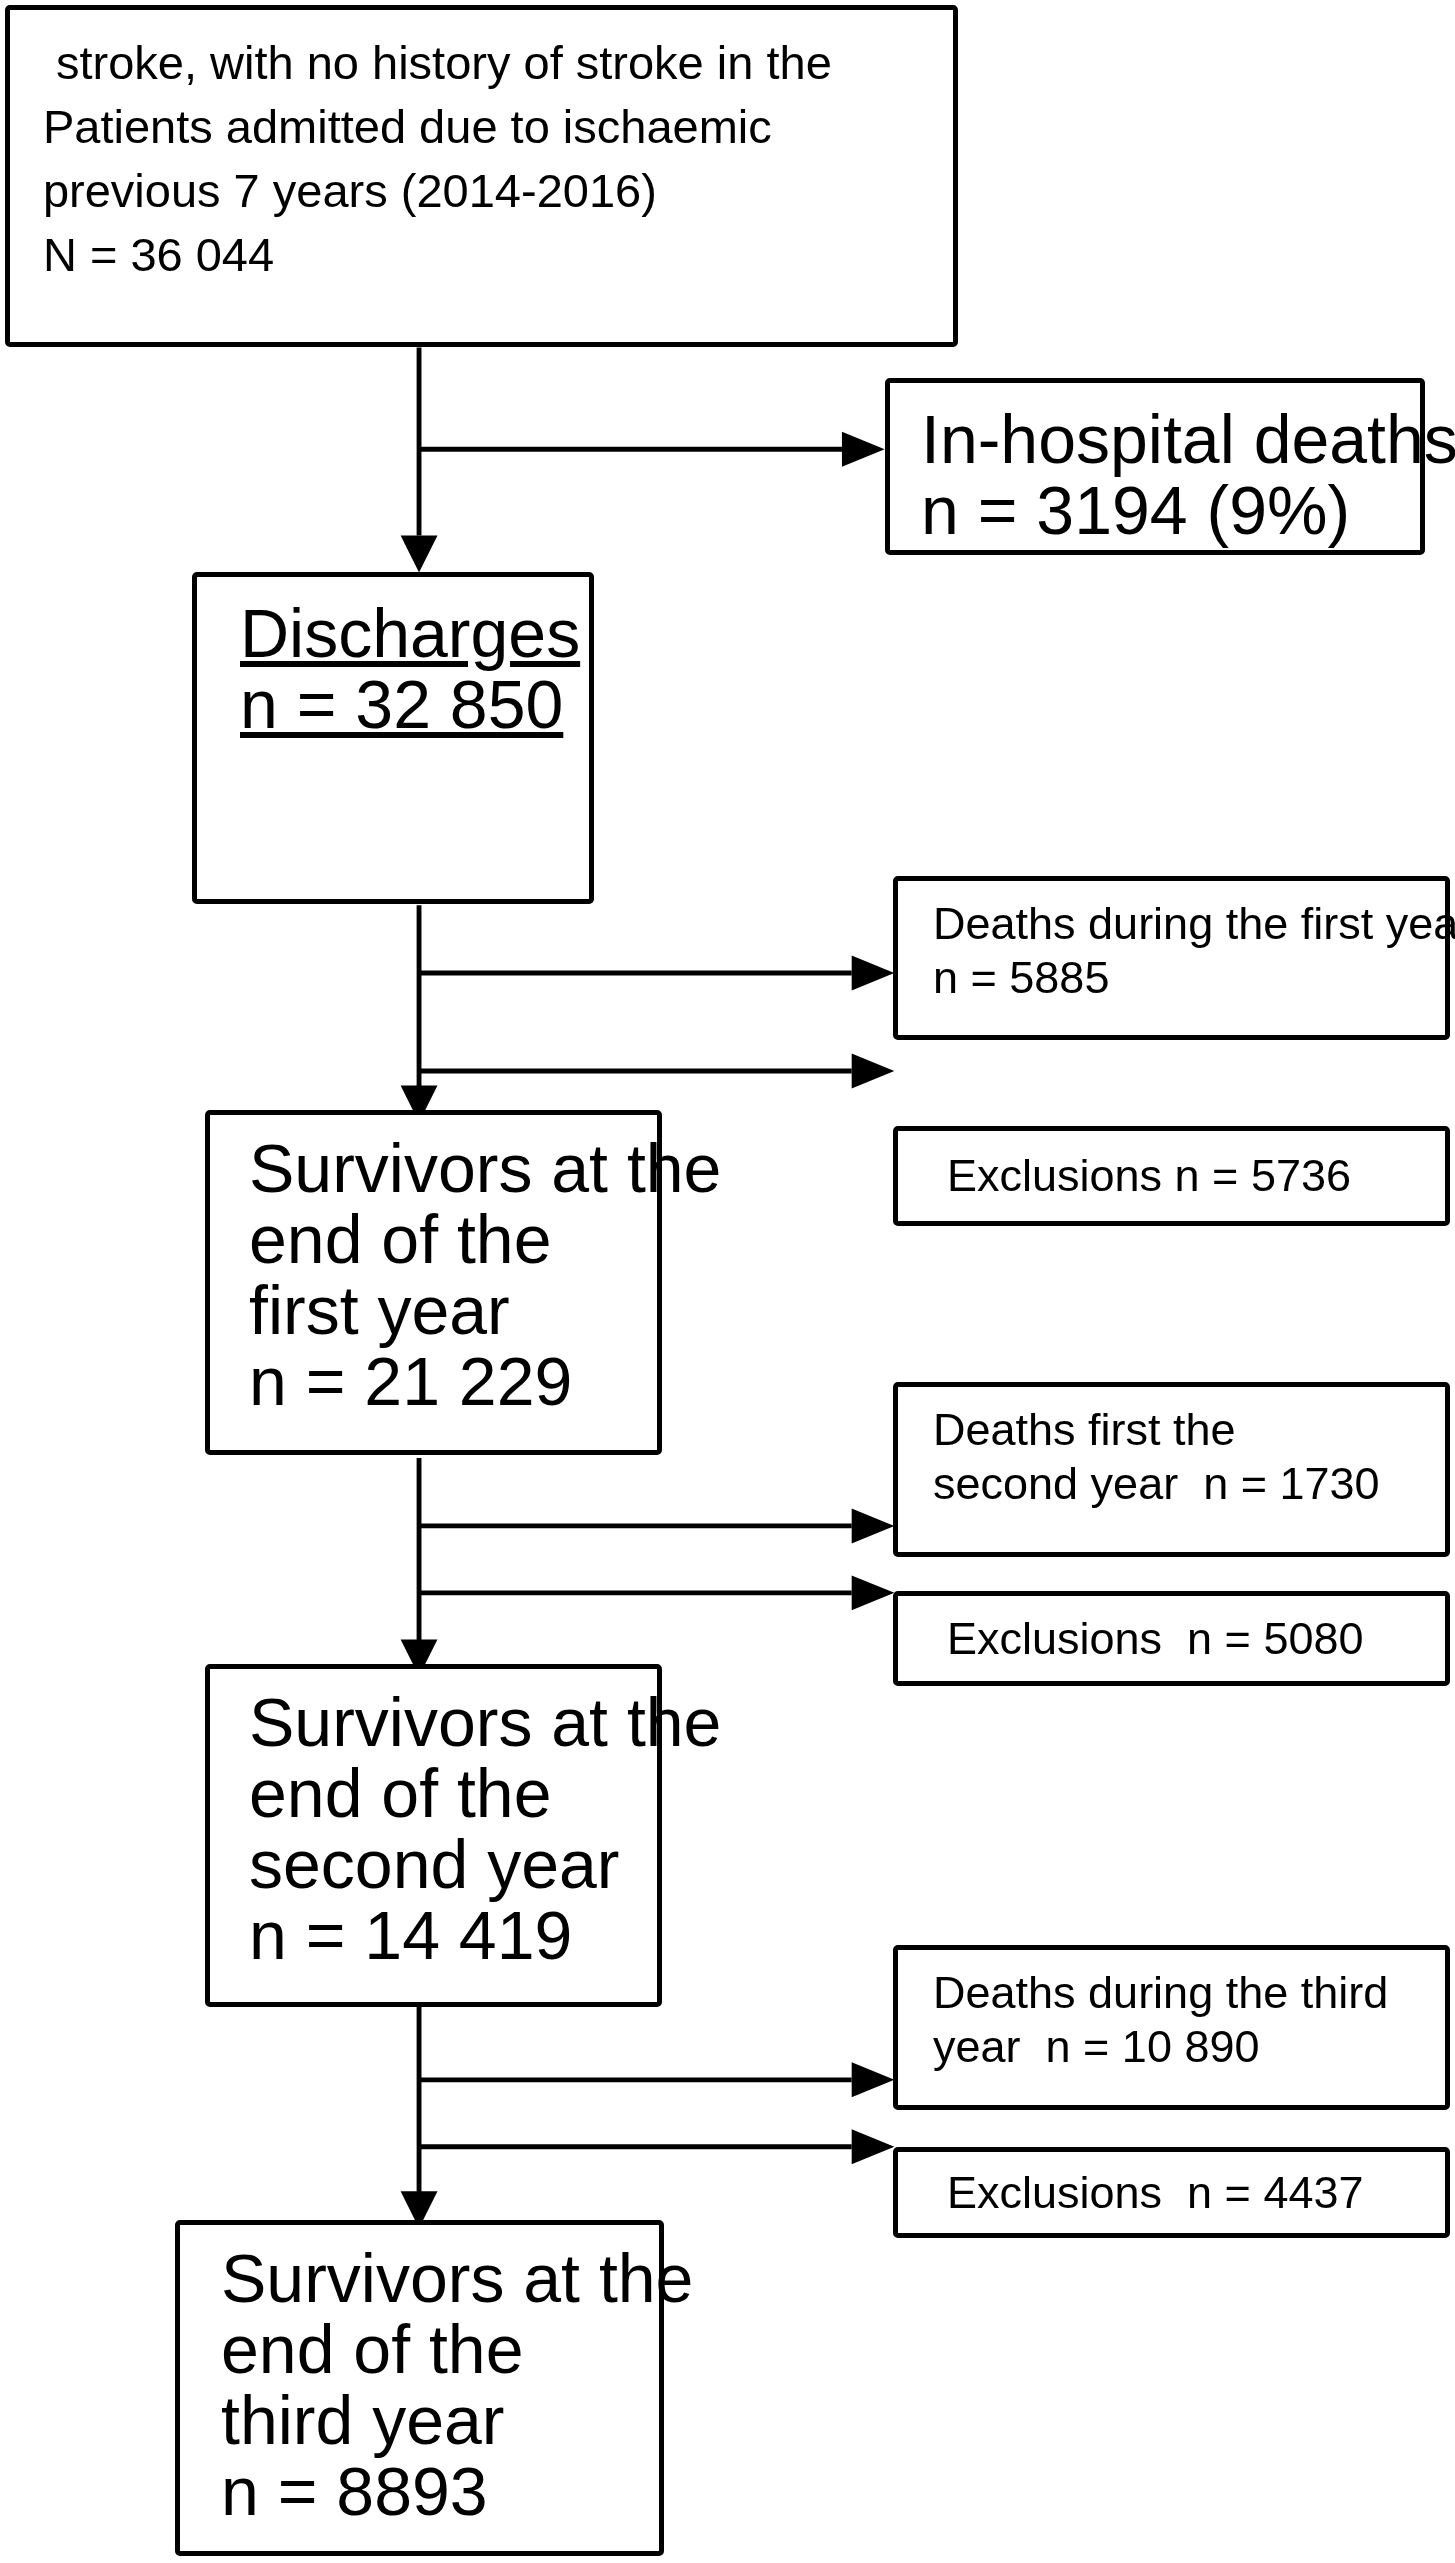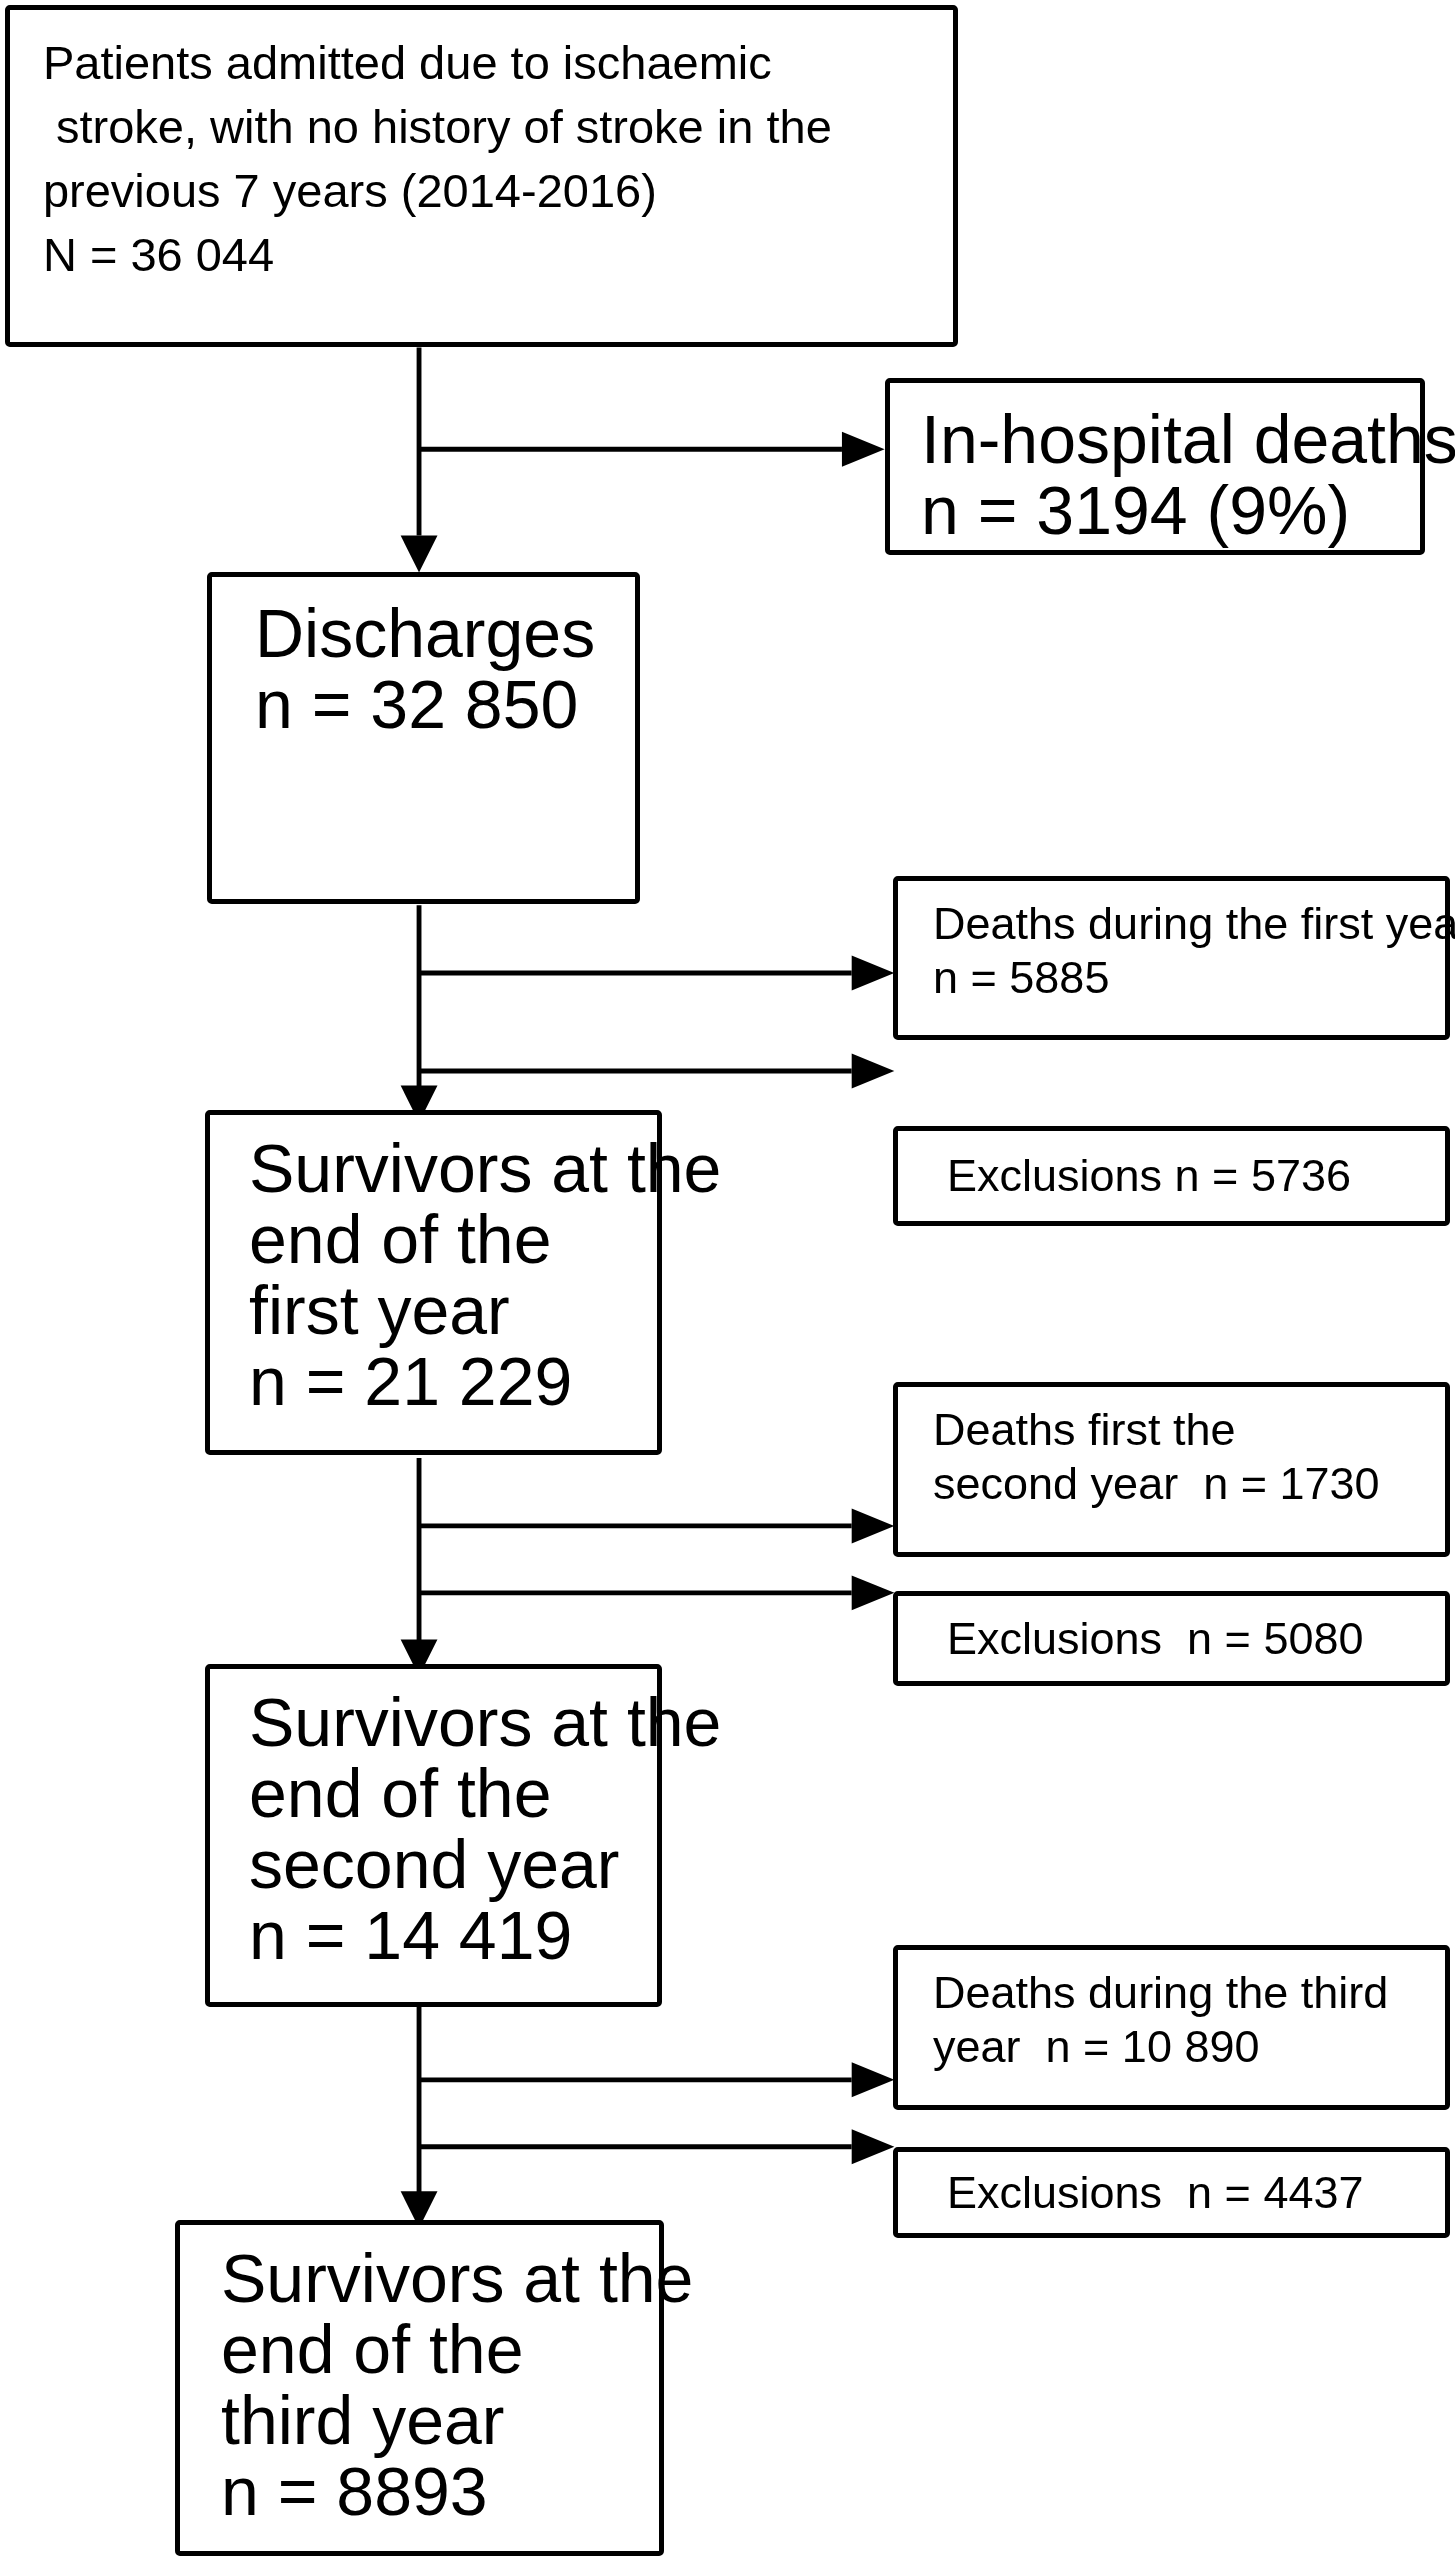--- a/index.html
+++ b/index.html
@@ -23,21 +23,21 @@
   
   .txt-lg{font-size:68px;line-height:71px;}
   
   .txt-top{font-size:47px;line-height:64px;}
   
   .txt-sm{font-size:45px;line-height:54px;}
   .vcenter{display:flex;align-items:center;}
   
   #box-admitted          {left:4.9px;   top:4.9px;    width:953px; height:342px; padding:21.3px 17.5px 0 33px;}
   #box-inhospital        {left:885px; top:378px;  width:540px; height:177px; padding:21.3px 9.7px 0 31px;}
-  #box-discharges        {left:207px; top:572px;  width:433px; height:332px; padding:21.3px 9.7px 0 43px;}
+  #box-discharges        {left:192px; top:572px;  width:402px; height:332px; padding:21.3px 9.7px 0 43px;text-decoration:underline;}
   #box-deaths1           {left:893px; top:876px;  width:557px; height:164px; padding:15.5px 5.8px 0 35px;}
   #box-exclusions1       {left:893px; top:1126px; width:557px; height:100px; padding-left:49px;}
   #box-survivors1        {left:205px; top:1110px; width:457px; height:345px; padding:17.5px 9.7px 0 39px;}
   #box-deaths2           {left:893px; top:1382px; width:557px; height:175px; padding:15.5px 5.8px 0 35px;}
   #box-exclusions2       {left:893px; top:1591px; width:557px; height:95px;  padding-left:49px;}
   #box-survivors2        {left:205px; top:1664px; width:457px; height:343px; padding:17.5px 9.7px 0 39px;}
   #box-deaths3           {left:893px; top:1945px; width:557px; height:165px; padding:15.5px 5.8px 0 35px;}
   #box-exclusions3       {left:893px; top:2147px; width:557px; height:91px;  padding-left:49px;}
   #box-survivors3        {left:175px; top:2220px; width:489px; height:336px; padding:17.5px 9.7px 0 41px;}
   .stroke{stroke:#000000;stroke-width:5px;fill:none;}
@@ -100,22 +100,22 @@
       <polygon class="head" points="922,2144 878,2126 878,2162"></polygon>
     </g>
 
     <g>
       <path class="stroke" d="M432,2213 H878"></path>
       <polygon class="head" points="922,2213 878,2195 878,2231"></polygon>
     </g>
   </svg>
 
   <div class="box txt-top" id="box-admitted">
+    <div class="line"> stroke, with no history of stroke in the</div>
     <div class="line">Patients admitted due to ischaemic</div>
-    <div class="line"> stroke, with no history of stroke in the</div>
     <div class="line">previous 7 years (2014-2016)</div>
     <div class="line">N = 36 044</div>
   </div>
 
   <div class="box txt-lg" id="box-inhospital">
     <div class="line">In-hospital deaths</div>
     <div class="line">n = 3194 (9%)</div>
   </div>
 
   <div class="box txt-lg" id="box-discharges">

